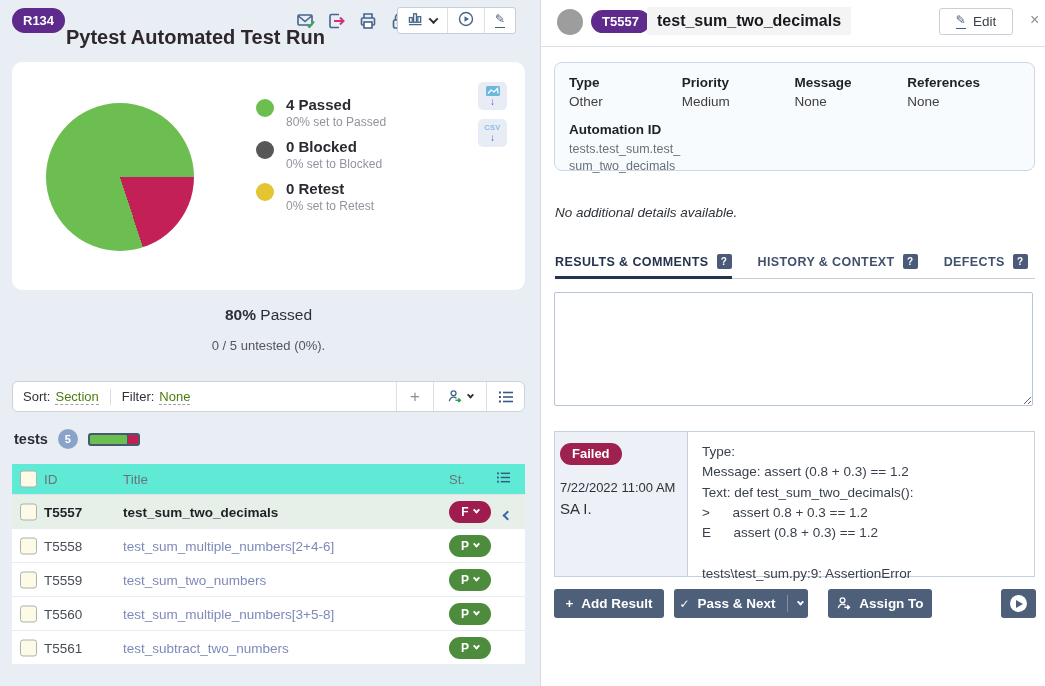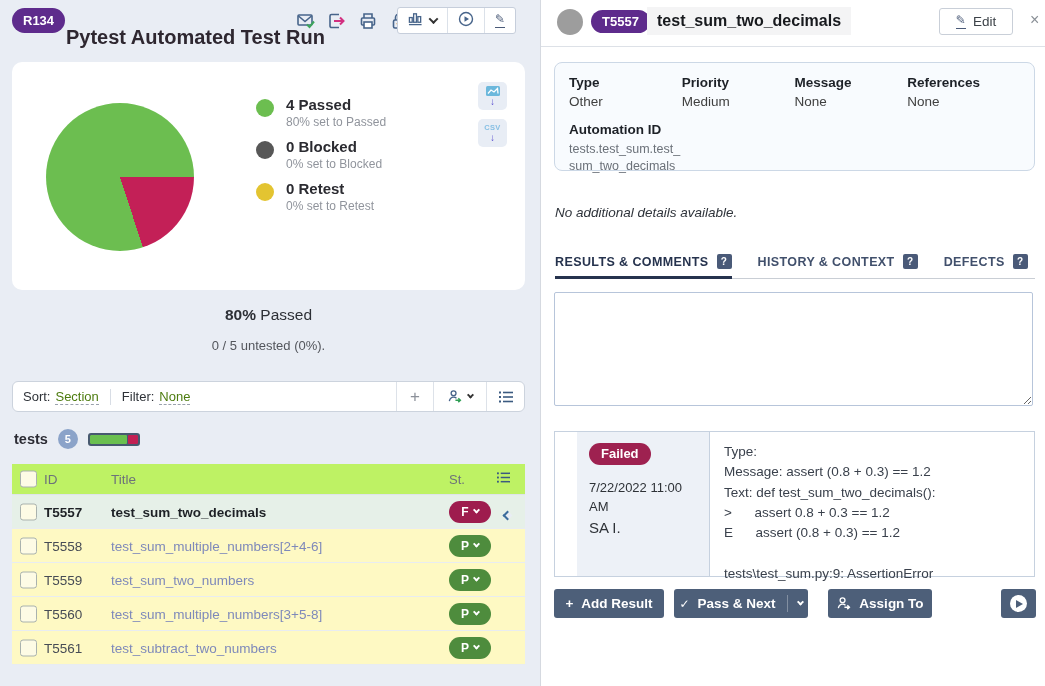--- a/index.html
+++ b/index.html
@@ -49,28 +49,28 @@
     justify-content:center; gap:6px; cursor:pointer; color:#3b5a80; }
   .plus-glyph { font-size:17px; color:#8b9099; line-height:1; }
   .group-row { position:absolute; left:14px; top:429px; display:flex; align-items:center; gap:10px; }
   .group-name { font-size:14.5px; font-weight:bold; color:#2c2c34; }
   .group-count { width:20px; height:20px; border-radius:50%; background:#8ba3c9; color:#fff;
     font-size:11px; font-weight:bold; display:flex; align-items:center; justify-content:center; }
   .mini-bar { width:52px; height:13px; border:2px solid #47596f; border-radius:3px; background:#47596f;
     display:flex; overflow:hidden; gap:1px; }
   .mini-bar span { height:100%; border-radius:1px; }
   .tests-table { position:absolute; left:12px; top:464px; width:513px; }
-  .t-head { position:relative; height:31px; background:#bef264; border-bottom:1px solid #dfe4ea;
+  .t-head { position:relative; height:31px; background:#5eead4; border-bottom:1px solid #dfe4ea;
     font-size:13px; color:#6d727a; }
-  .t-row { position:relative; height:34px; background:#fef9c3; border-bottom:1px solid #e8ecf1; }
+  .t-row { position:relative; height:34px; background:#ffffff; border-bottom:1px solid #e8ecf1; }
   .t-row.selected { background:#e6f0e8; }
   .cbox { position:absolute; left:8px; top:50%; transform:translateY(-50%); width:17px; height:17px;
     background:#fdfbe5; border:1px solid #a9b2ae; border-radius:3px; cursor:pointer; }
   .col-id { position:absolute; left:32px; top:50%; transform:translateY(-50%); font-size:13.5px; color:#474c55; }
-  .col-title { position:absolute; left:99px; top:50%; transform:translateY(-50%); font-size:13.5px;
+  .col-title { position:absolute; left:111px; top:50%; transform:translateY(-50%); font-size:13.5px;
     color:#7e89ba; cursor:pointer; }
   .t-row.selected .col-id, .t-row.selected .col-title { font-weight:bold; color:#1e2126; }
   .col-st { position:absolute; left:437px; top:50%; transform:translateY(-50%); }
   .status-badge { width:42px; height:22px; border-radius:11px; display:flex; align-items:center;
     justify-content:center; gap:5px; color:#fff; font-size:12px; font-weight:bold; cursor:pointer; }
   .status-badge.P { background:#4e8c3d; }
   .status-badge.F { background:#9e1c4e; }
   .row-chev { position:absolute; left:492px; top:50%; transform:translateY(-50%); color:#3c6d9c; cursor:pointer; }
   .cols-icon-pos { position:absolute; right:14px; top:50%; transform:translateY(-50%); cursor:pointer; }
   
@@ -101,21 +101,21 @@
   .tab { position:relative; display:flex; align-items:center; gap:8px; padding-bottom:9px;
     font-size:12.5px; font-weight:bold; letter-spacing:.4px; color:#41506c; cursor:pointer; }
   .tab.active { color:#26334e; }
   .tab.active::after { content:''; position:absolute; left:0; right:0; bottom:-1px; height:3px; background:#26334e; }
   .help-sq { width:15px; height:15px; border-radius:2px; background:#4a5a78; color:#fff; font-size:10px;
     font-weight:bold; display:flex; align-items:center; justify-content:center; cursor:pointer; }
   .comment-box { position:absolute; left:13px; top:292px; width:479px; height:114px;
     border:1px solid #b7c5da; border-radius:2px; resize:both; font-family:inherit; }
   .result-card { position:absolute; left:13px; top:431px; width:481px; height:146px;
     border:1px solid #c6d1df; display:flex; }
-  .r-left { width:133px; background:#edf1f7; border-right:1px solid #c6d1df; padding:11px 12px; flex:none;margin-left:22px; }
+  .r-left { width:133px; background:#edf1f7; border-right:1px solid #c6d1df; padding:11px 5px; flex:none; }
   .failed-pill { display:inline-block; background:#9e2150; color:#fff; font-size:13px; font-weight:bold;
     padding:3px 12px 4px; border-radius:12px; }
   .r-ts { margin-top:14px; font-size:13px; color:#2e3237; line-height:1.45; }
   .r-author { font-size:15px; color:#2e3237; margin-top:2px; }
   .r-right { flex:1; padding:10px 14px; font-size:13.5px; color:#3a414c; line-height:1.5; white-space:pre-wrap; }
   .action-btn { position:absolute; top:589px; height:29px; background:#4d5f79; border:none; border-radius:3px;
     color:#fff; font-size:13.5px; font-weight:bold; display:flex; align-items:center; justify-content:center;
     gap:8px; cursor:pointer; font-family:inherit; }
   .btn-add { left:13px; width:110px; }
   .btn-pass { left:133px; width:134px; gap:0; }

